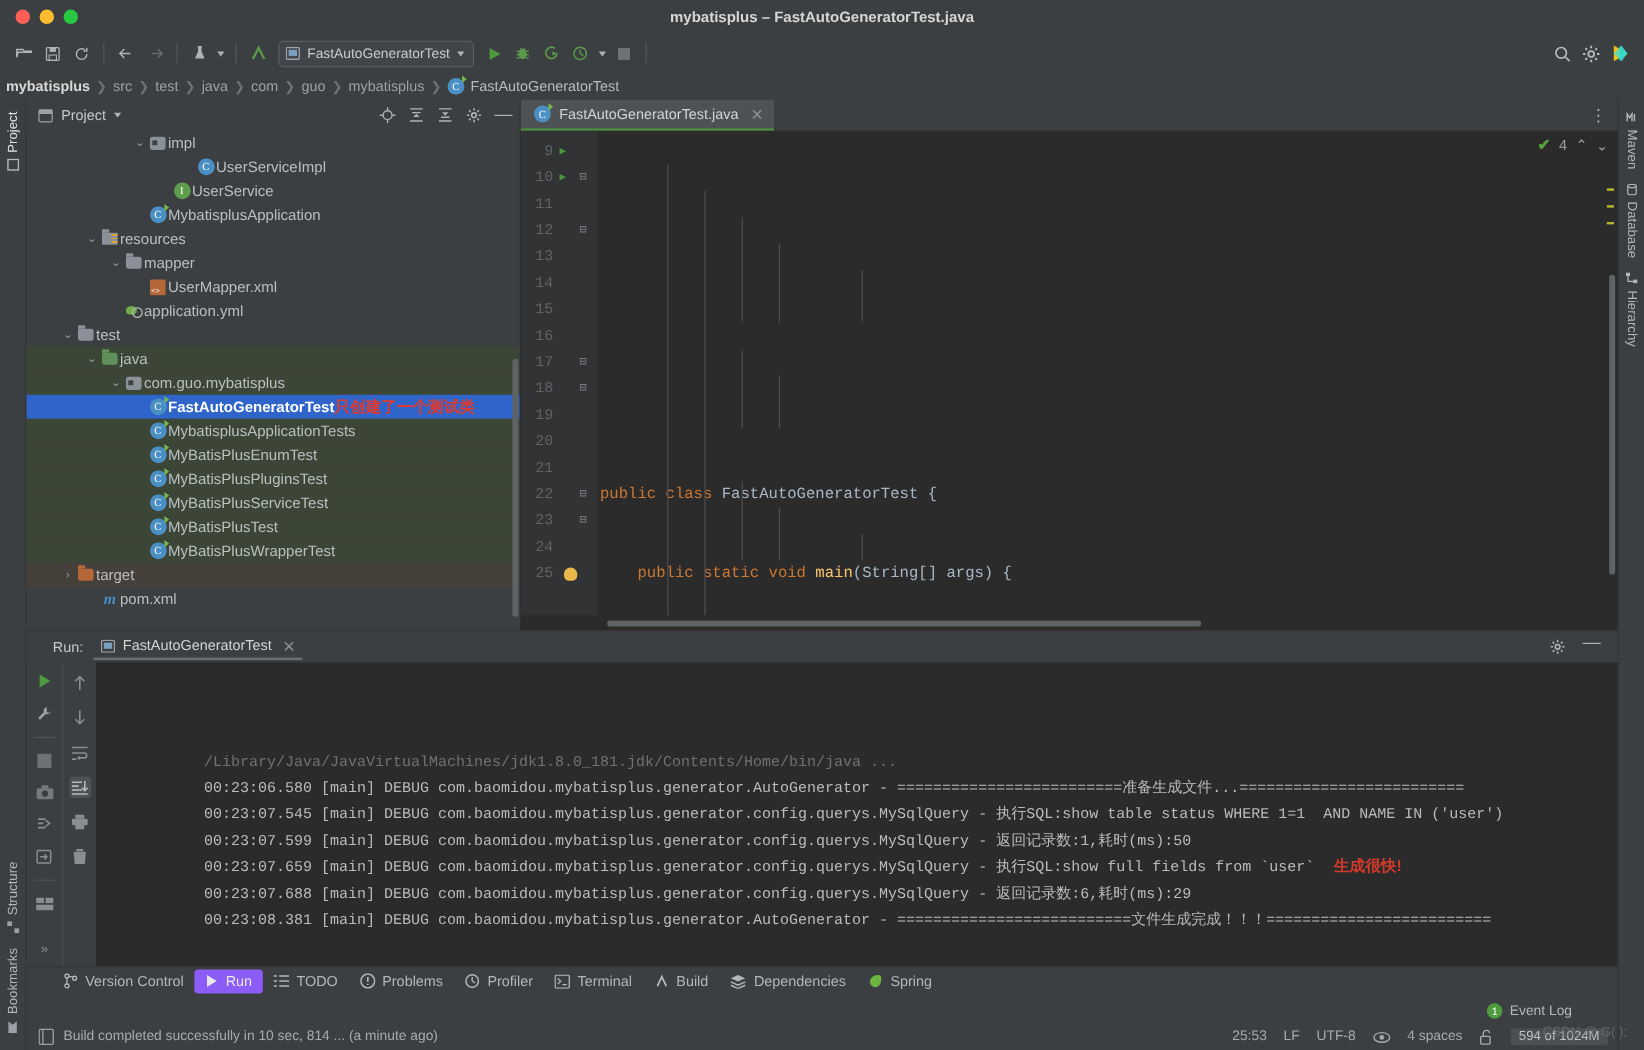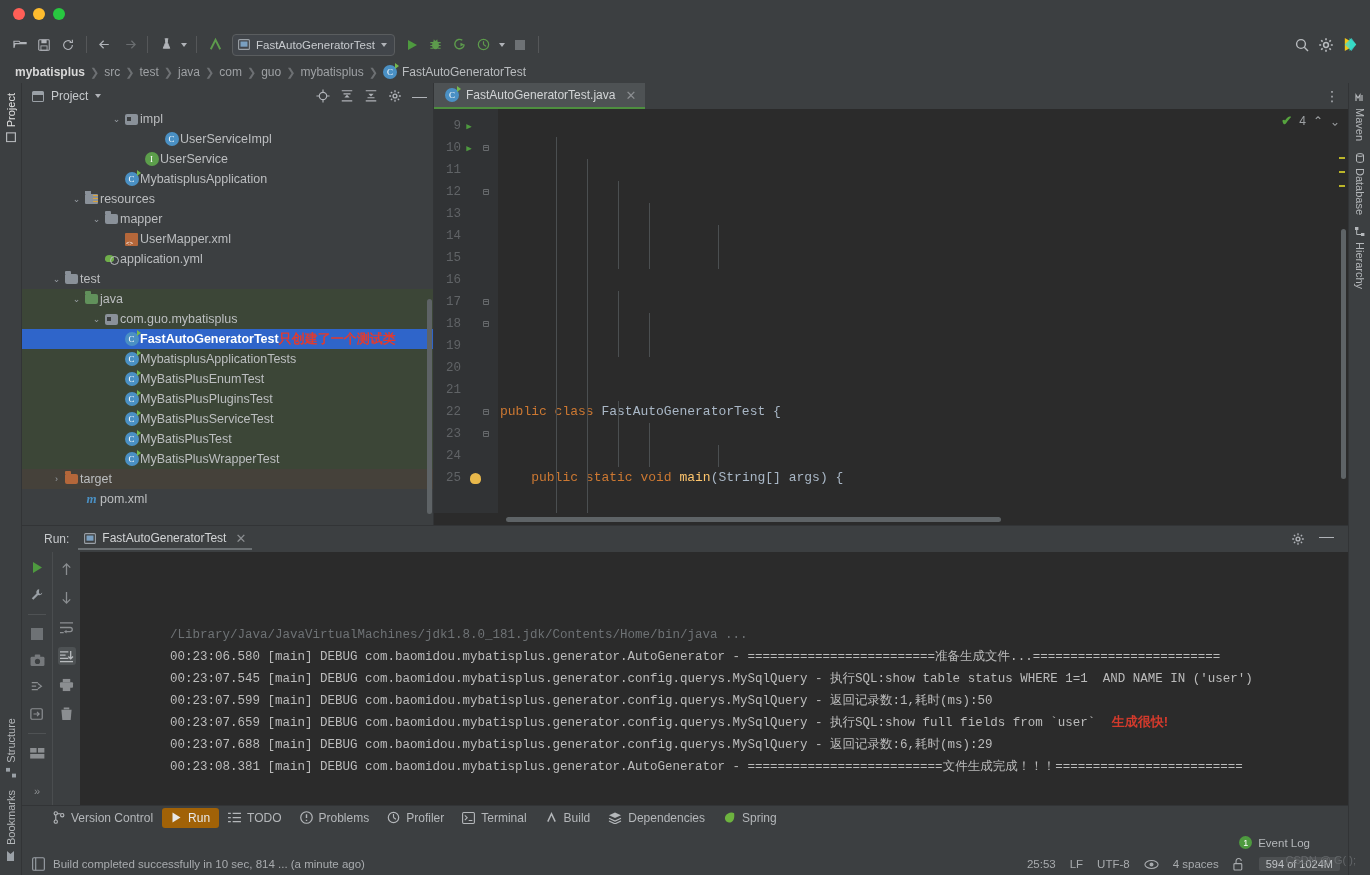--- a/index.html
+++ b/index.html
@@ -53,21 +53,21 @@
     background: #41454a;
   }
   .runconfig .rc-name { font-size: 11.5px; color: #c8cbcf; }
   .caret { width: 0; height: 0; border-left: 3.5px solid transparent;
            border-right: 3.5px solid transparent; border-top: 4px solid #b0b3b8; }
   .tb-spacer { flex: 1 1 auto; }
 
   
   .breadcrumb {
     height: 22px; background: #3c3f41; display: flex; align-items: center;
-    padding-left: 10px; gap: 0px; flex: 0 0 22px;
+    gap: 0px; flex: 0 0 22px;
   }
   .bc-item { font-size: 12px; color: #9ea1a4; padding: 0 5px; }
   .bc-item.bold { color: #d8d8d8; font-weight: bold; }
   .bc-item.leaf { color: #b9bcbf; display: flex; align-items: center; gap: 5px;}
   .bc-sep { color: #6d7073; font-size: 11px; }
 
   
   .body { flex: 1 1 auto; display: flex; min-height: 0; }
 
   .leftstrip {
@@ -224,21 +224,21 @@
   .cl-dim { color: #6e7275; }
   .console-red { position:absolute; color:#d33a2c; font-weight:bold; font-size:13px;
      font-family:"Liberation Sans",sans-serif; }
 
   
   .toolbar-bottom {
     height: 24px; flex: 0 0 24px; background: #3c3f41; display: flex; align-items: center;
     padding-left: 22px; gap: 0px; border-top:1px solid #323436;
   }
   .bt-item { display:flex; align-items:center; gap:6px; font-size:12px; color:#b4b7ba; padding: 0 9px; height:20px;}
-  .bt-item.active { color:#e8e8e8; background:#a16207; border-radius:3px;}
+  .bt-item.active { color:#e8e8e8; background:#8b5cf6; border-radius:3px;}
   .statusbar {
     height: 22px; flex: 0 0 22px; background: #3c3f41; display: flex; align-items: center;
     padding: 0 8px 0 10px; gap: 0; font-size: 11.5px; color: #a8abae; margin-top: 24px;
   }
   .st-left { display:flex; align-items:center; gap:8px; }
   .st-right { margin-left:auto; display:flex; align-items:center; gap:14px; }
   .mem { background:#4d5052; color:#c0c3c6; padding:1px 7px; border-radius:2px; font-size:11px; }
   .eventlog { display:flex; align-items:center; gap:6px; }
   .badge { width:13px;height:13px;border-radius:50%;background:#4e9a3f;color:#fff;font-size:9px;
            display:flex;align-items:center;justify-content:center;}
@@ -249,20 +249,21 @@
 <body>
 
 <div class="app">
 
   <div class="titlebar">
     <div class="traffic">
       <div class="tl red"></div>
       <div class="tl yel"></div>
       <div class="tl grn"></div>
     </div>
+    <div class="win-title">mybatisplus – FastAutoGeneratorTest.java</div>
   </div>
 
   <div class="toolbar">
     <div class="tb-ic">
       <svg width="15" height="15" viewBox="0 0 16 16">
           <path d="M1.5 4.5h5l1.2 1.5H14v1H2.2L1 11.5V4.5z" fill="none" stroke="#b0b3b8" stroke-width="1.2"></path>
         </svg>
     </div>
     <div class="tb-ic">
       <svg width="14" height="14" viewBox="0 0 16 16">

